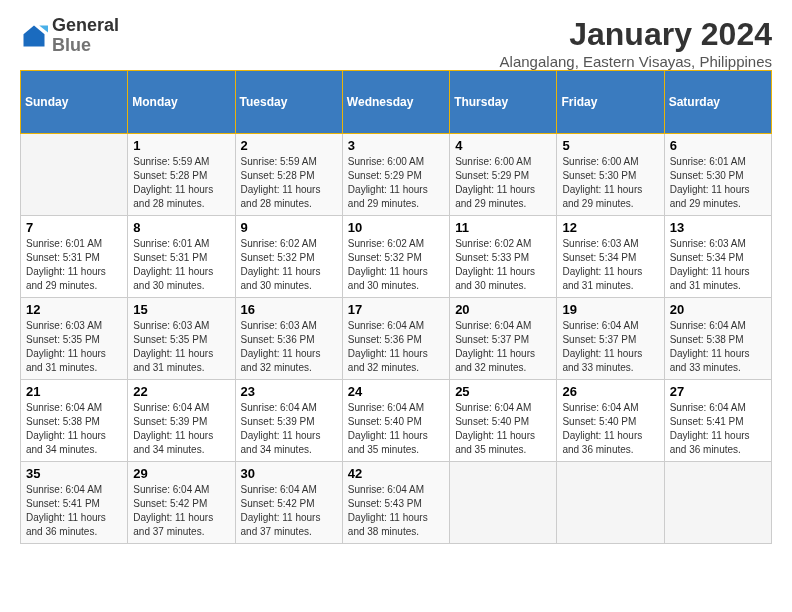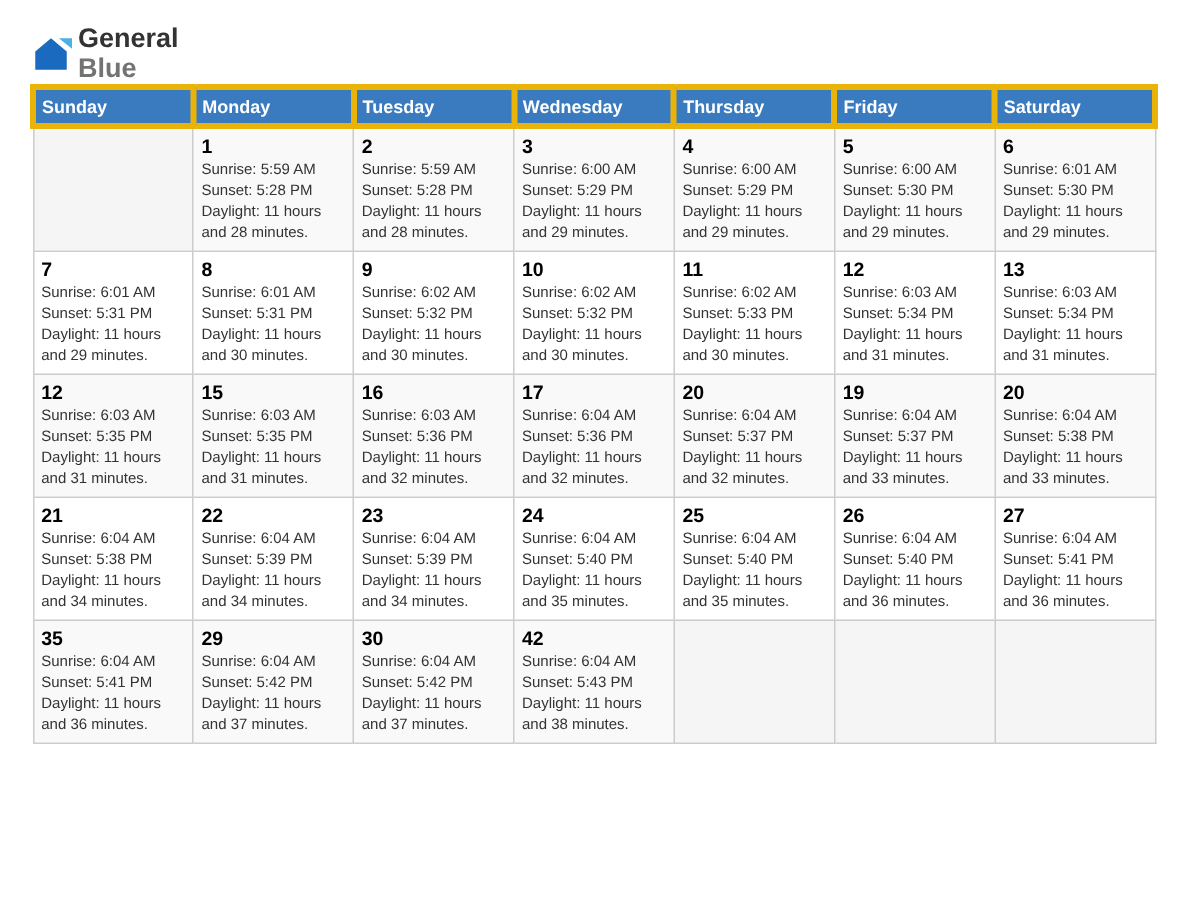--- a/index.html
+++ b/index.html
@@ -48,25 +48,25 @@
     table {
       width: 100%;
       border-collapse: collapse;
       font-size: 11px;
     }
     thead tr {
       background-color: #3a7bbf;
       color: #fff;
     }
     thead th {
-      padding: 4px 4px;
+      padding: 24px 4px;
       text-align: left;
       font-size: 12px;
       font-weight: bold;
-      border: 4px solid #eab308;
+      border: 1px solid #eab308;
     }
     tbody td {
       border: 1px solid #ccc;
       vertical-align: top;
       padding: 4px 5px;
       width: 107px;
       min-height: 75px;
     }
     tbody tr {
       background: #fff;
@@ -96,20 +96,24 @@
   <div class="logo">
     <svg class="logo-icon" viewBox="0 0 32 32">
       <polygon points="16,4 28,14 28,28 4,28 4,14" fill="#1a6bbf"></polygon>
       <polygon points="22,4 32,12 32,4" fill="#4ab0e8"></polygon>
     </svg>
     <div class="logo-text">
       <span class="logo-general">General</span>
       <span class="logo-blue">Blue</span>
     </div>
   </div>
+  <div class="title-block">
+    <div class="month-title">January 2024</div>
+    <div class="location-title">Alangalang, Eastern Visayas, Philippines</div>
+  </div>
 </div>
 
 <table>
   <thead>
     <tr>
     <th>Sunday</th>
         <th>Monday</th>
         <th>Tuesday</th>
         <th>Wednesday</th>
         <th>Thursday</th>

